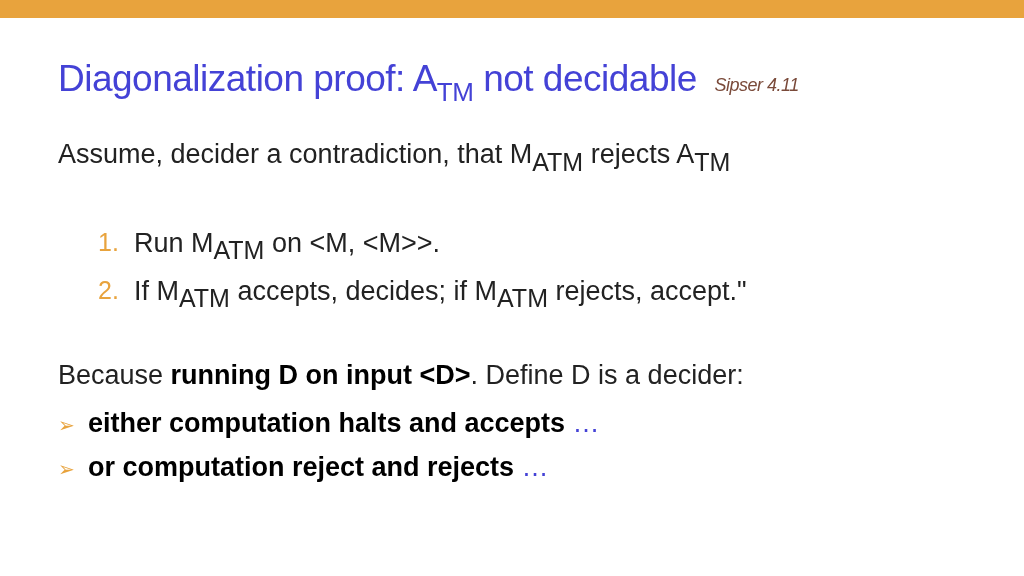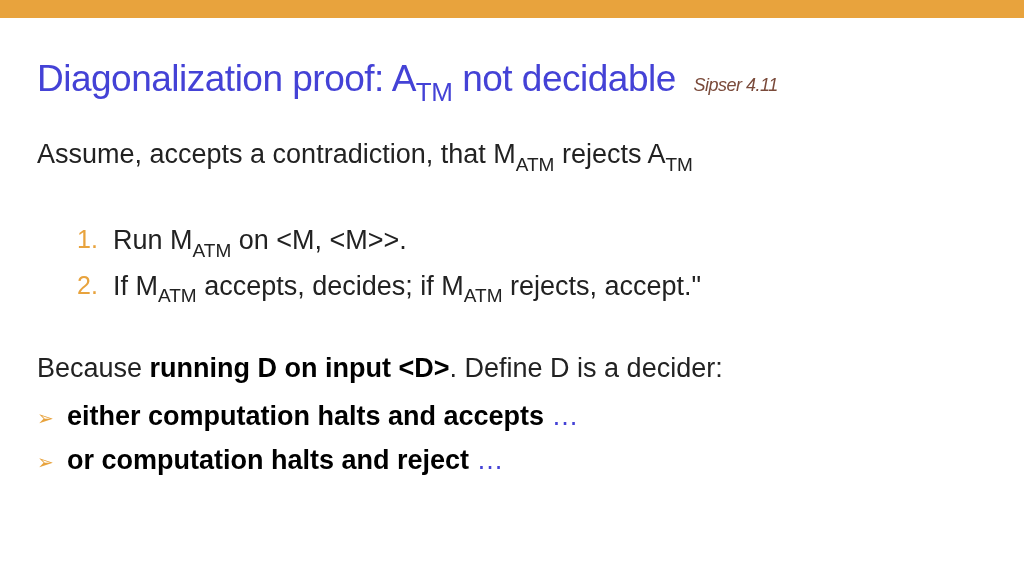--- a/index.html
+++ b/index.html
@@ -13,21 +13,21 @@
       background: #ffffff;
       font-family: Arial, Helvetica, sans-serif;
       overflow: hidden;
     }
     .top-bar {
       width: 100%;
       height: 18px;
       background: #e8a33d;
     }
     .content {
-      padding: 40px 60px 20px 37px;
+      padding: 40px 60px 20px 58px;
     }
     .title {
       font-size: 37px;
       font-weight: normal;
       color: #4442d6;
       margin-bottom: 28px;
       letter-spacing: -0.5px;
     }
     .title .sub {
       font-size: 26px;
@@ -40,21 +40,21 @@
       color: #7a4a3a;
       font-style: italic;
       margin-left: 8px;
     }
     .body-text {
       font-size: 27px;
       color: #222222;
       line-height: 1.55;
     }
     .body-text .sub {
-      font-size: 19px;
+      font-size: 25px;
       vertical-align: sub;
       position: relative;
       top: 1px;
       text-align: center;
     }
     .para {
       margin-bottom: 6px;
     }
     .spacer {
       height: 36px;
@@ -105,21 +105,21 @@
 <div class="content">
 
   <h1 class="title">
     <span>Diagonalization proof: A</span><span class="sub">TM</span><span> not decidable</span>
     <span class="reference">Sipser 4.11</span>
   </h1>
 
   <div class="body-text">
 
     <div class="para">
-      <span>Assume, accepts a contradiction, that M</span><span class="sub">ATM</span><span> rejects A</span><span class="sub">TM</span>
+      <span>Assume, decider a contradiction, that M</span><span class="sub">ATM</span><span> rejects A</span><span class="sub">TM</span>
     </div>
 
     <div class="spacer"></div>
 
 
     <ol class="ol-list">
       <li class="ol-item">
         <span class="ol-num">1.</span>
         <span>Run M</span><span class="sub">ATM</span><span> on &lt;M, &lt;M&gt;&gt;.</span>
       </li>
@@ -135,18 +135,18 @@
       <span>Because </span><span class="bold-blue">running D on input &lt;D&gt;</span><span>. Define D is a decider:</span>
     </div>
 
     <ul class="bullet-list">
       <li class="bullet-item">
         <span class="bullet-arrow">➢</span>
         <span class="bold-blue">either computation halts and accepts</span><span class="ellipsis"> …</span>
       </li>
       <li class="bullet-item">
         <span class="bullet-arrow">➢</span>
-        <span class="bold-blue">or computation halts and reject</span><span class="ellipsis">  …</span>
+        <span class="bold-blue">or computation reject and rejects</span><span class="ellipsis">  …</span>
       </li>
     </ul>
 
   </div>
 </div>
 
 </body></html>

